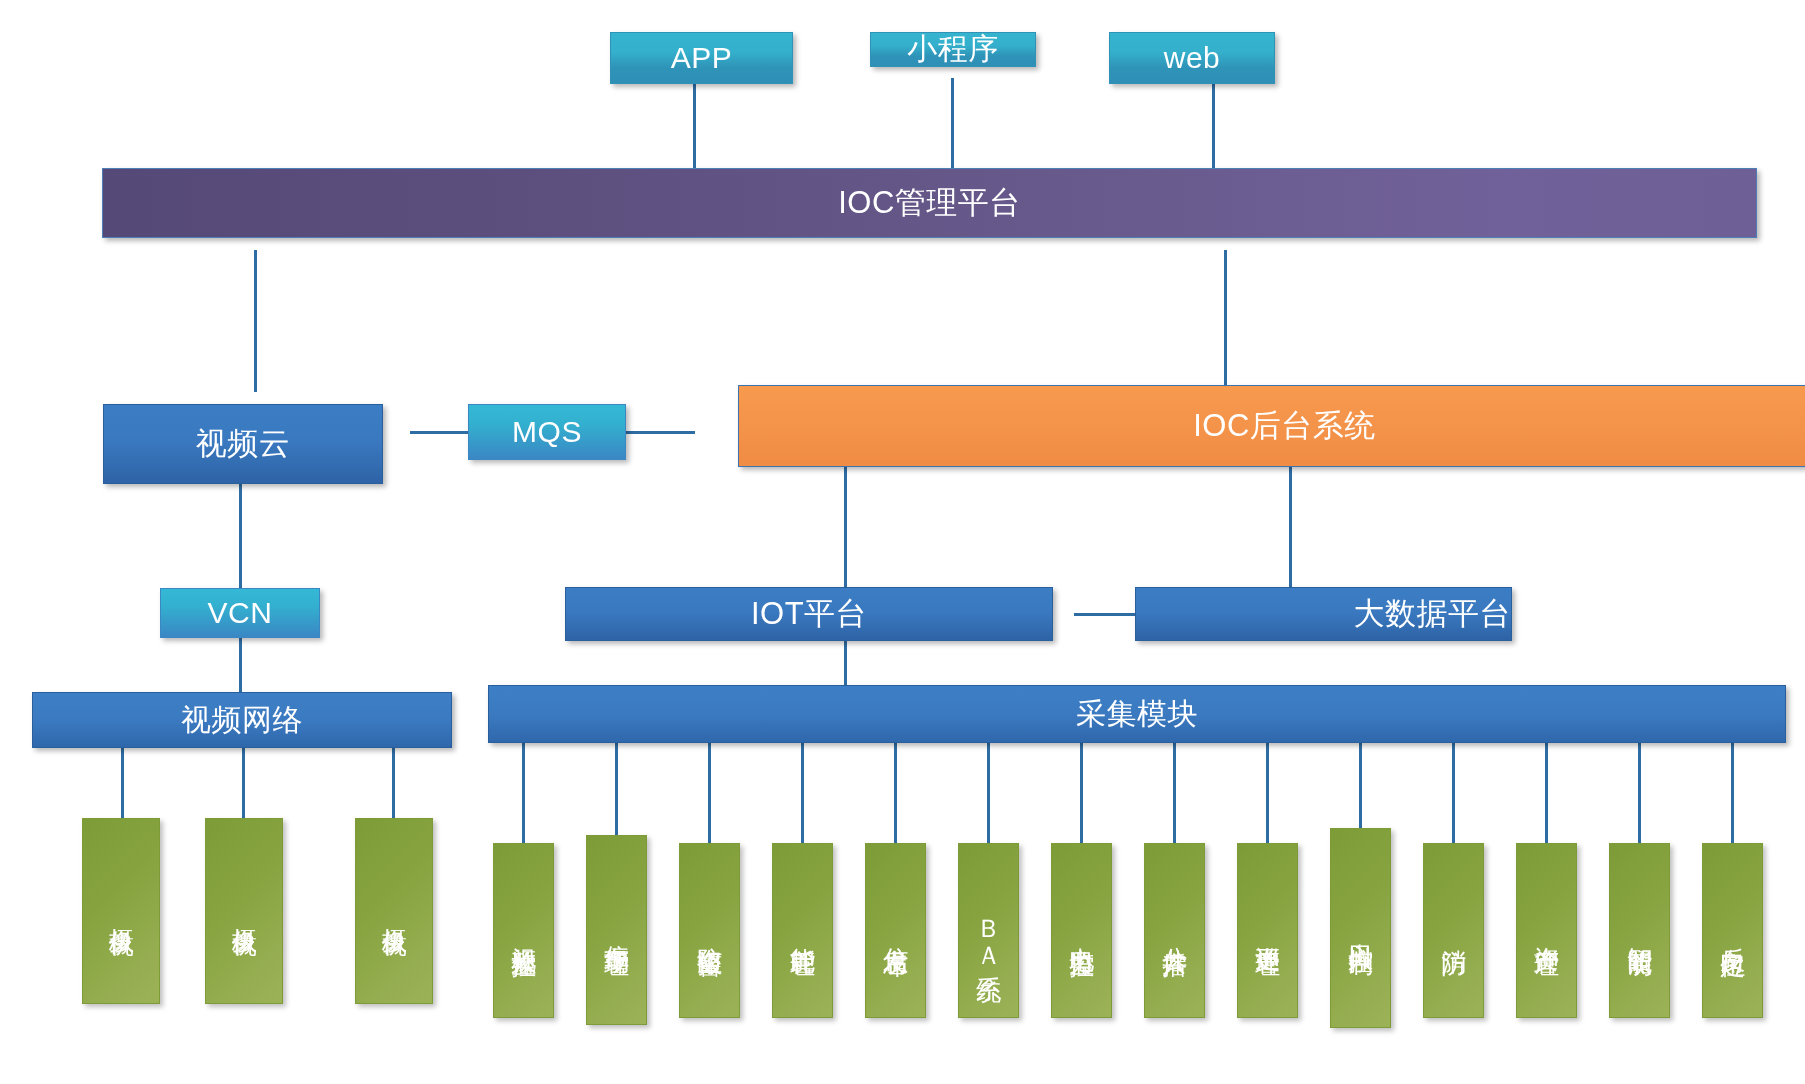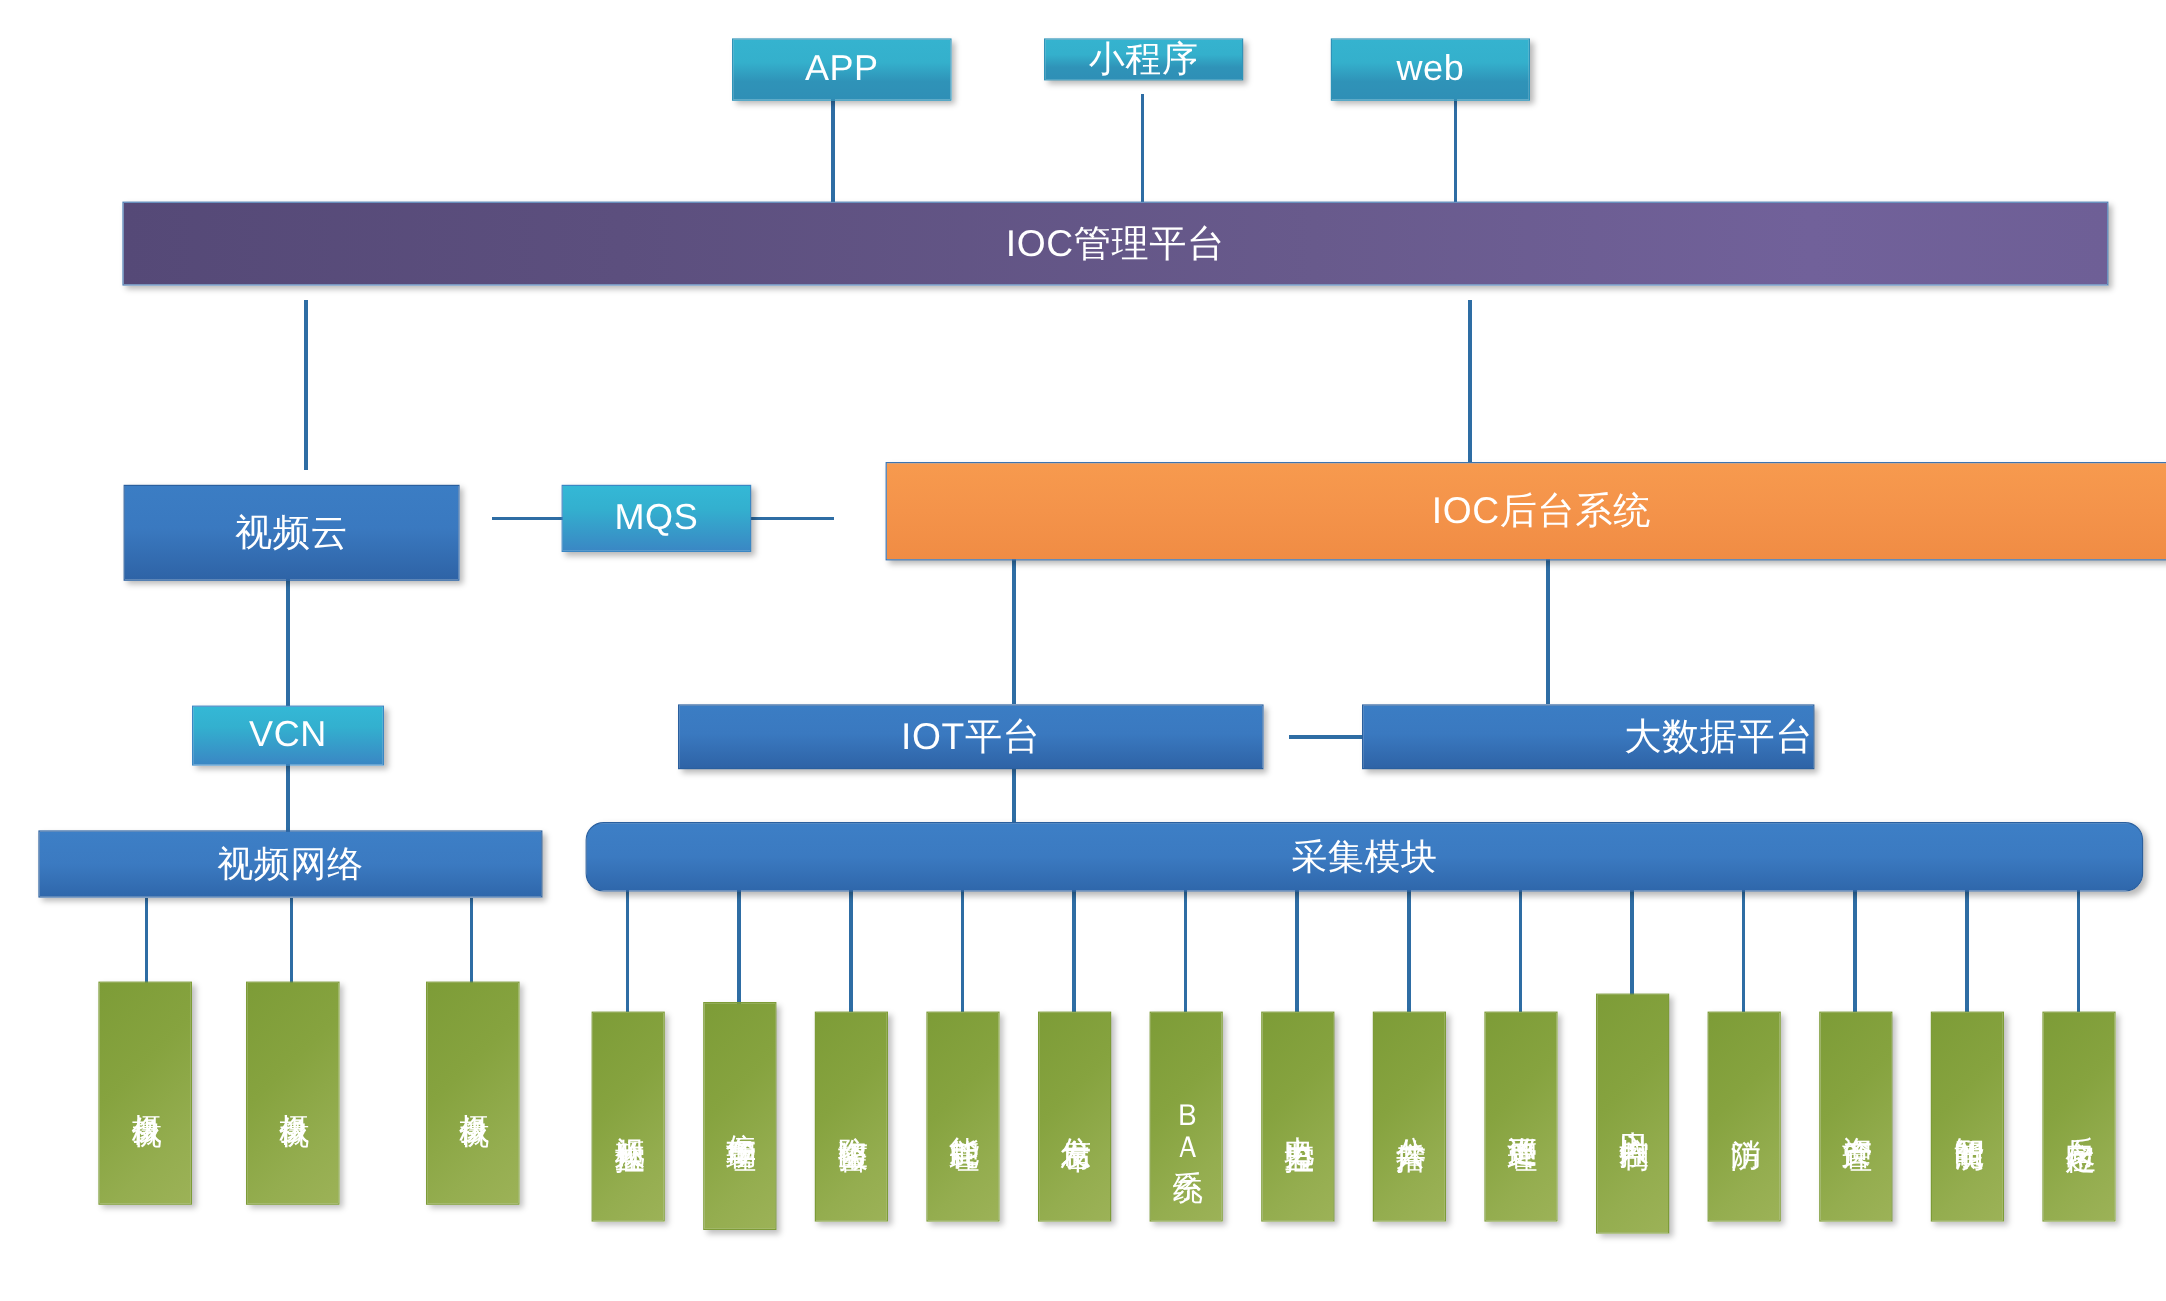--- a/index.html
+++ b/index.html
@@ -152,21 +152,21 @@
   <div class="node blue" style="left:565px;top:587px;width:488px;height:54px;">
     <span class="lbl">IOT平台</span>
   </div>
   <div class="node blue" style="left:1135px;top:587px;width:377px;height:54px;justify-content:flex-end;">
     <span class="lbl">大数据平台</span>
   </div>
 
   <div class="node blue-flat" style="left:32px;top:692px;width:420px;height:56px;">
     <span class="lbl">视频网络</span>
   </div>
-  <div class="node blue-flat" style="left:488px;top:685px;width:1298px;height:58px;border-radius:15px;">
+  <div class="node blue-flat" style="left:488px;top:685px;width:1298px;height:58px;">
     <span class="lbl">采集模块</span>
   </div>
 
   <div class="node green cam" style="left:82px;top:818px;width:78px;height:186px;">
     <span class="vtext">摄像机</span>
   </div>
   <div class="node green cam" style="left:205px;top:818px;width:78px;height:186px;">
     <span class="vtext">摄像机</span>
   </div>
   <div class="node green cam" style="left:355px;top:818px;width:78px;height:186px;">

